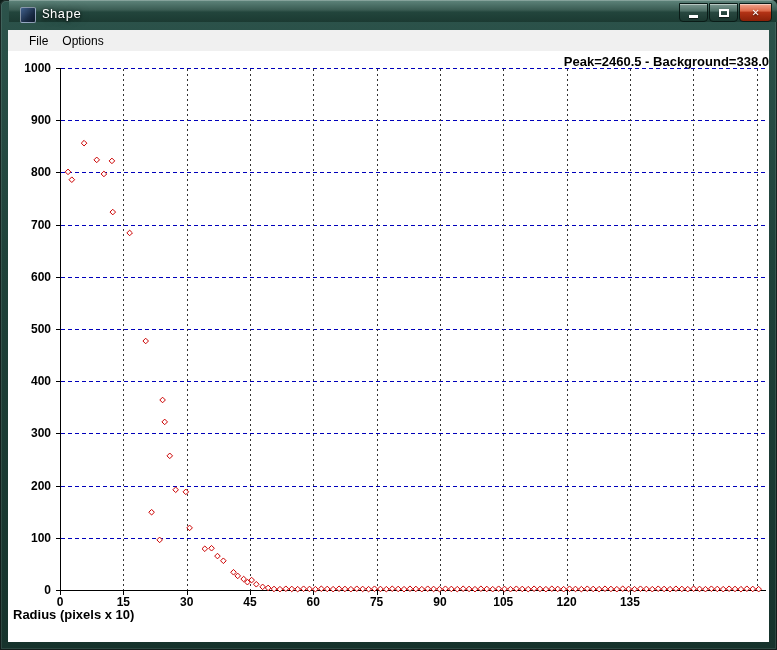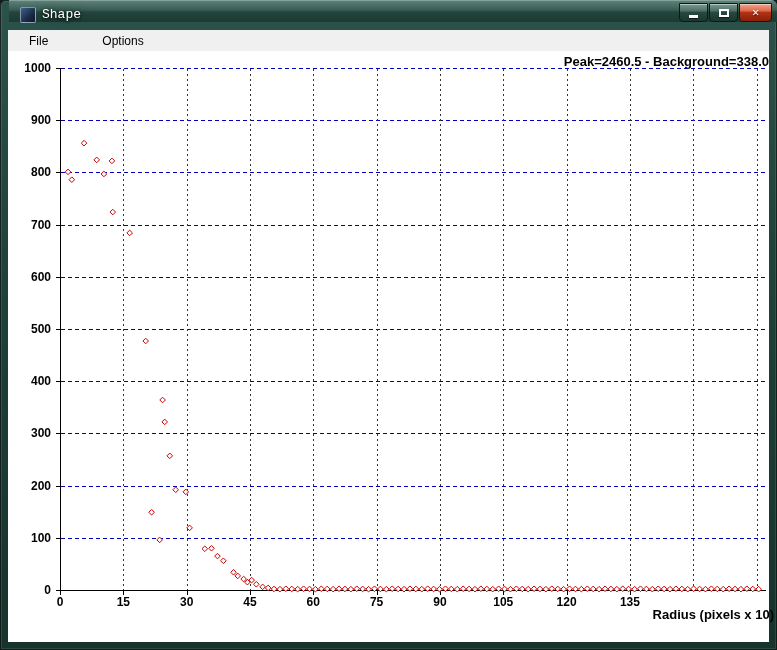--- a/index.html
+++ b/index.html
@@ -19,26 +19,26 @@
     border:1px solid #0a1b17;border-radius:0 0 4px 4px;display:flex;align-items:center;justify-content:center;
     background:linear-gradient(180deg,#7f9b93 0%,#4e6f66 40%,#27473f 50%,#1b3830 100%);
     box-shadow:inset 0 1px 0 rgba(255,255,255,.45);cursor:default;}
   .cap-btn.close{width:33px;
     background:linear-gradient(180deg,#f0a68f 0%,#dd6a4a 40%,#b23215 50%,#8a2008 100%);}
   .glyph-min{width:9px;height:3px;background:#fff;margin-top:7px;box-shadow:0 1px 1px rgba(0,0,0,.6);}
   .glyph-max{width:10px;height:8px;border:2px solid #fff;box-sizing:border-box;box-shadow:0 1px 1px rgba(0,0,0,.5);}
   .glyph-close{color:#fff;font-size:12px;font-weight:bold;line-height:1;text-shadow:0 1px 2px rgba(0,0,0,.7);}
   .menubar{position:absolute;top:30px;left:8px;width:761px;height:21px;background:#f0f0f0;
     display:flex;align-items:center;font-size:12px;color:#000;}
-  .menu-item{padding:2px 7px;margin-left:40px;}
+  .menu-item{padding:2px 7px;}
   .menu-item:first-child{margin-left:14px;}
   .client{position:absolute;top:51px;left:8px;width:761px;height:591px;background:#ffffff;}
   .chart-title{position:absolute;top:3px;left:0;width:100%;text-align:right;
     font-size:13px;font-weight:bold;color:#000;}
-  .xaxis-title{position:absolute;top:556px;left:5px;width:100%;text-align:right;
+  .xaxis-title{position:absolute;top:556px;left:5px;width:100%;text-align:left;
     font-size:13px;font-weight:bold;color:#000;}
   #plot{position:absolute;top:0;left:0;}
   #plot text{font-family:"Liberation Sans",sans-serif;font-size:12px;font-weight:bold;fill:#000;}
 </style>
 </head>
 <body>
 
 <div class="window">
   <div class="titlebar">
     <span class="app-icon"></span>

